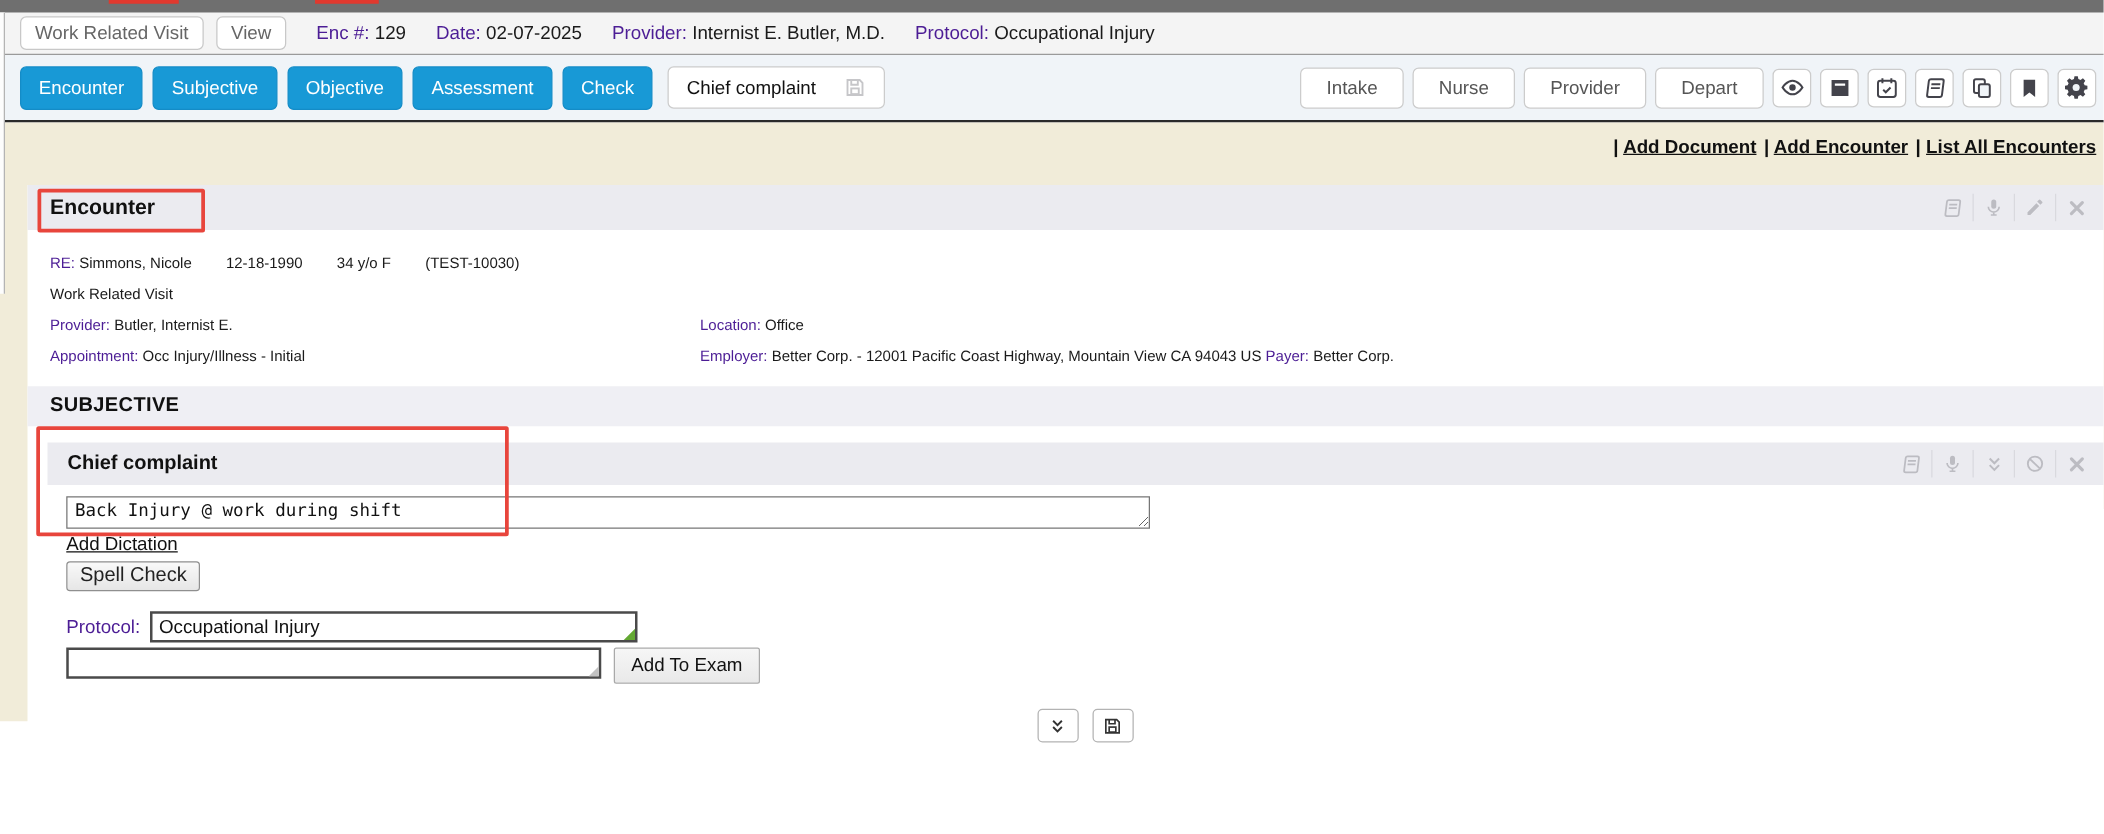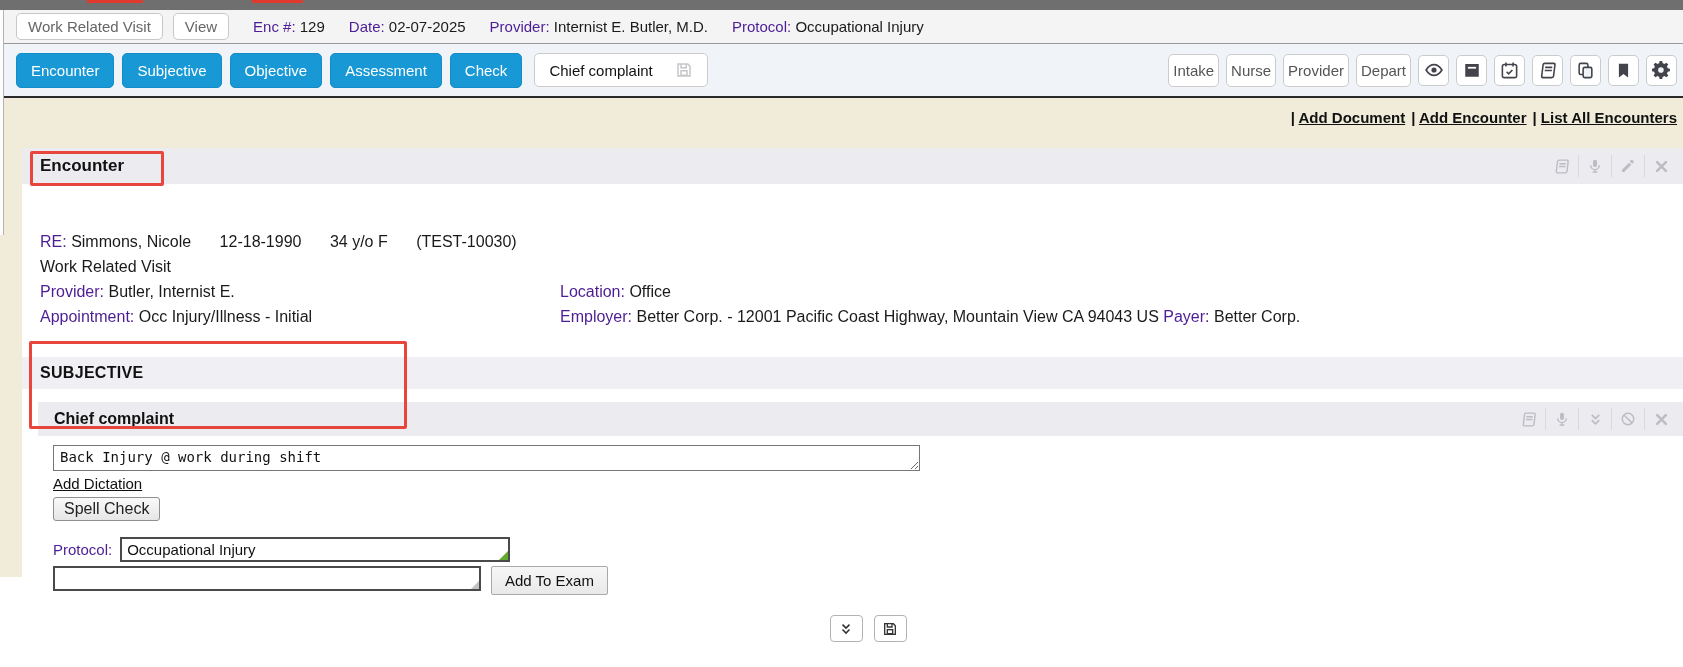--- a/index.html
+++ b/index.html
@@ -25,21 +25,21 @@
   .toolbar2 { height:54px; background:#f0f4f8; border-bottom:2px solid #2a2a2a;
               display:flex; align-items:center; padding:0 6px 0 16px; gap:8px; }
   .btn-blue { background:#1899d6; border:1px solid #148cc7; border-radius:5px;
               color:#fff; font-size:15px; padding:8px 14px; cursor:pointer; white-space:nowrap; }
   .current-section { background:#fff; border:1px solid #ccc; border-radius:5px;
                      display:flex; align-items:center; gap:22px; padding:7px 14px; margin-left:4px; }
   .current-section .cs-label { font-size:15px; color:#111; white-space:nowrap; }
   .current-section .icon { color:#c6c6c9; }
   .right-group { margin-left:auto; display:flex; align-items:center; gap:7px; }
   .btn-stage { background:#fff; border:1px solid #ccc; border-radius:5px;
-               color:#555; font-size:15px; padding:7px 4px; cursor:pointer; white-space:nowrap; }
+               color:#555; font-size:15px; padding:7px 20px; cursor:pointer; white-space:nowrap; }
   .btn-icon { background:#fff; border:1px solid #ccc; border-radius:5px; width:31px; height:31px;
               display:flex; align-items:center; justify-content:center; color:#43434b; cursor:pointer; flex:0 0 auto; }
   .icon svg { display:block; }
 
   
   .left-gutter { position:absolute; left:0; top:10px; width:4px; height:225px;
                  background:#fdfdfd; border-right:1px solid #b4b4b4; z-index:5; }
 
   
   .content { position:relative; height:479px; background:#f1ecd9; }
@@ -52,21 +52,21 @@
   .panel { position:relative; margin:22px 0 0 22px; background:#fff; min-height:493px; }
 
   .section-header { height:36px; background:#ebebf0; display:flex; align-items:center;
                     padding:0 6px 0 18px; }
   .section-title { font-size:17px; font-weight:bold; color:#111; }
   .header-icons { margin-left:auto; display:flex; align-items:center; }
   .header-icons .hicon { width:33px; height:22px; display:flex; align-items:center; justify-content:center;
                          color:#bcbcc2; border-left:1px solid #d9d9de; cursor:pointer; }
   .header-icons .hicon:first-child { border-left:none; }
 
-  .enc-info { padding:13px 18px 28px 18px; font-size:16px;margin-top:32px; }
+  .enc-info { padding:13px 18px 12px 18px; font-size:12px; }
   .enc-row { display:flex; height:25px; align-items:center; }
   .enc-left { width:520px; flex:0 0 auto; white-space:nowrap; }
   .enc-right { flex:1; white-space:nowrap; overflow:hidden; }
   .gap-lg { margin-right:24px; }
 
   .subjective-header { height:32px; background:#efeff4; display:flex; align-items:center; padding:0 18px; }
   .subjective-title { font-size:16px; font-weight:bold; color:#111; letter-spacing:.3px; }
 
   .cc-section { margin:13px 0 0 16px; }
   .cc-section .section-header { height:34px; padding-left:16px; }

